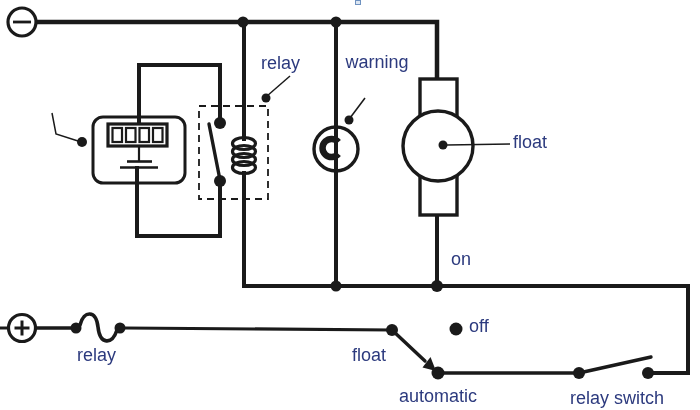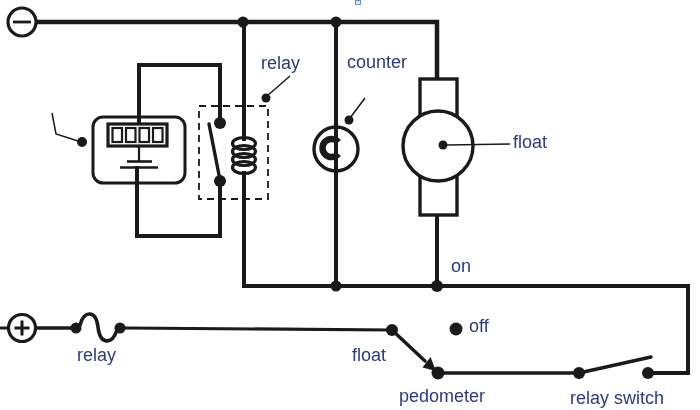--- a/index.html
+++ b/index.html
@@ -156,30 +156,30 @@
     <circle class="dot" cx="648" cy="373" r="6"></circle>
   </g>
 </svg>
 
 <div class="lbl center" style="left:4px;top:69px;width:104px">
 </div>
 
 <div class="lbl" style="left:261px;top:52px">relay</div>
 
 <div class="lbl center" style="left:340px;top:51px;width:74px">
-  <span>counter</span>
+  <span>warning</span>
 </div>
 
 <div class="lbl" style="left:513px;top:131px">float</div>
 
-<div class="lbl" style="left:451px;top:255px">on</div>
+<div class="lbl" style="left:451px;top:248px">on</div>
 
 <div class="lbl" style="left:469px;top:315px">off</div>
 
 <div class="lbl" style="left:352px;top:344px">float</div>
 
-<div class="lbl" style="left:399px;top:385px">pedometer</div>
+<div class="lbl" style="left:399px;top:385px">automatic</div>
 
 <div class="lbl" style="left:570px;top:387px">relay switch</div>
 
 <div class="lbl" style="left:77px;top:344px">relay</div>
 
 <div id="selection-handle"></div>
 
 </body></html>

